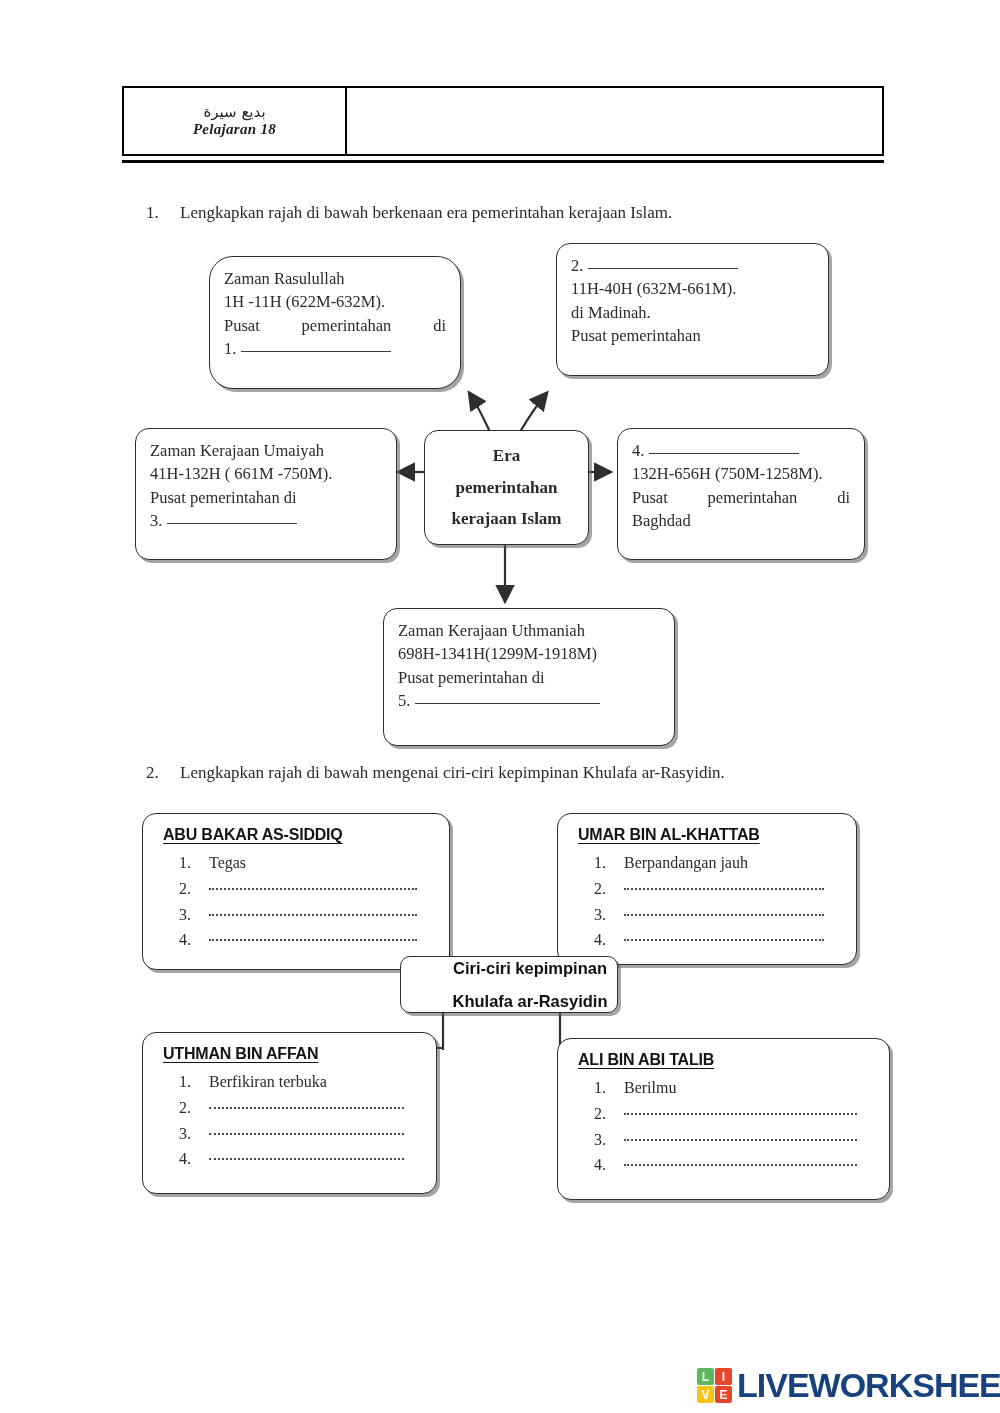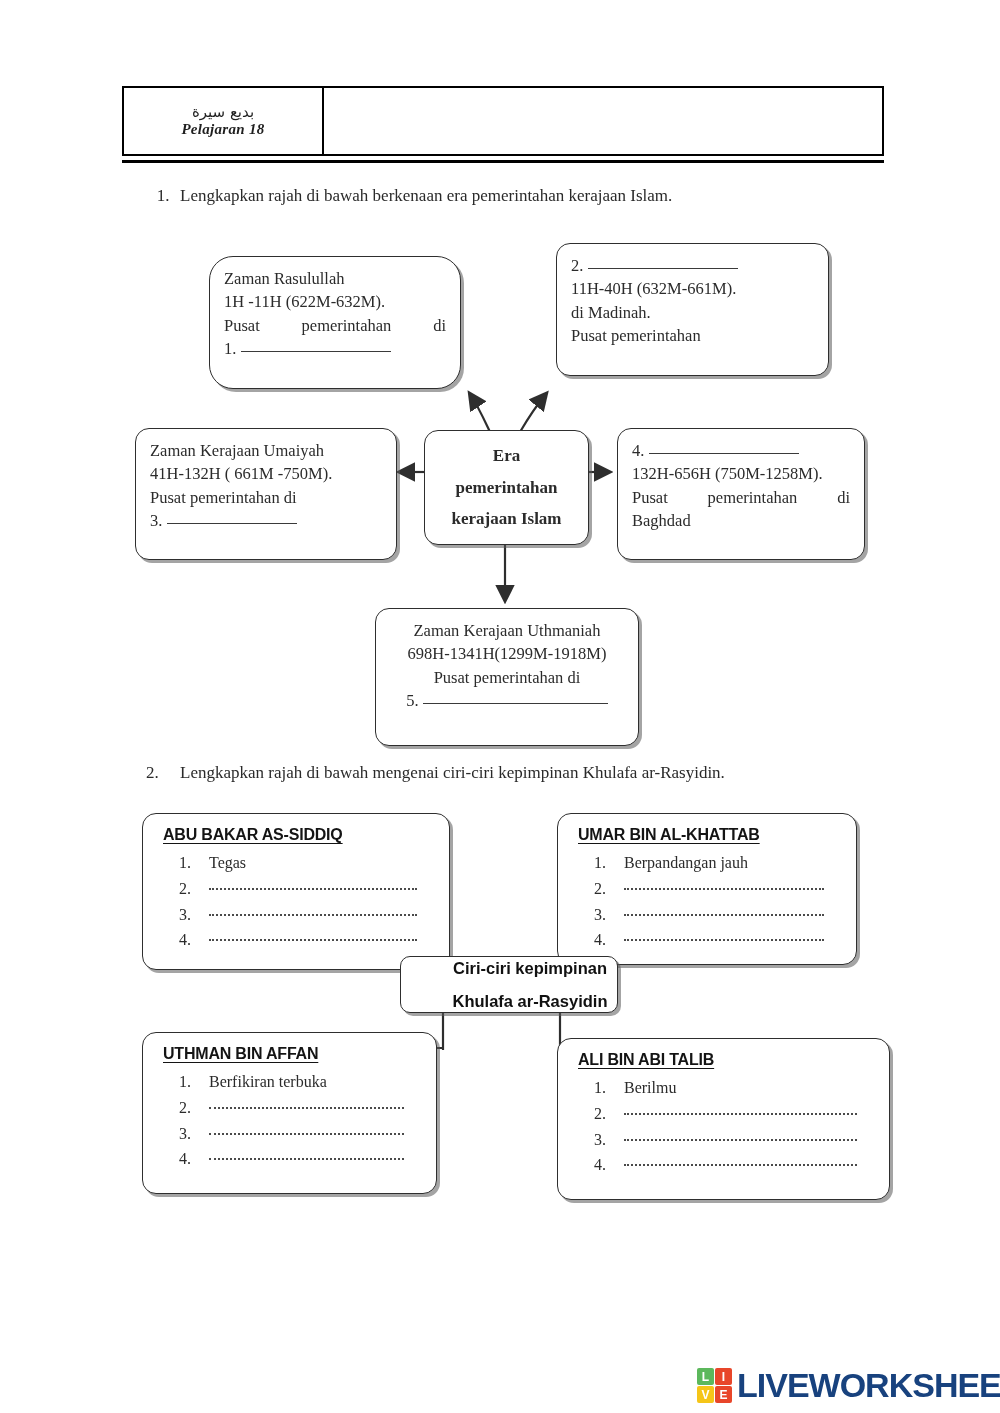--- a/index.html
+++ b/index.html
@@ -22,21 +22,21 @@
     left: 122px;
     top: 86px;
     width: 762px;
     height: 70px;
     border: 2px solid #000;
     box-sizing: border-box;
     display: flex;
     background: #fff;
   }
   .header-left {
-    width: 200px;
+    width: 223px;
     border-right: 2px solid #000;
     box-sizing: border-box;
     display: flex;
     flex-direction: column;
     align-items: center;
     justify-content: center;
     gap: 1px;
   }
   .header-arabic {
     font-family: "DejaVu Sans", sans-serif;
@@ -229,21 +229,21 @@
 <body>
 
 <div class="header-band">
   <div class="header-left">
     <div class="header-arabic">بديع سيرة</div>
     <div class="header-lesson">Pelajaran 18</div>
   </div>
 </div>
 <div class="header-rule"></div>
 
-<div class="qline" style="left:146px; top:186px;text-align:center;">
+<div class="qline" style="left:146px; top:203px;">
   <span class="qnum">1.</span><span>Lengkapkan rajah di bawah berkenaan era pemerintahan kerajaan Islam.</span>
 </div>
 
 <svg class="svg-layer" viewBox="0 0 1000 1413">
   <defs>
     <marker id="ah" markerWidth="9" markerHeight="9" refX="7" refY="4.5" orient="auto">
       <path d="M0,0 L9,4.5 L0,9 z" fill="#2e2e2e"></path>
     </marker>
   </defs>
 
@@ -306,21 +306,21 @@
 <div class="node" style="left:617px; top:428px; width:248px; height:132px;">
   <div>
     <span>4.</span>
     <span class="blank b-md"></span>
   </div>
   <div>132H-656H (750M-1258M).</div>
   <div class="justify">Pusat pemerintahan di</div>
   <div>Baghdad</div>
 </div>
 
-<div class="node" style="left:375px; top:608px; width:264px; height:138px;text-align:center;">
+<div class="node" style="left:383px; top:608px; width:292px; height:138px;">
   <div>Zaman Kerajaan Uthmaniah</div>
   <div>698H-1341H(1299M-1918M)</div>
   <div> Pusat pemerintahan di</div>
   <div>
     <span>5.</span>
     <span class="blank b-lg"></span>
   </div>
 </div>
 
 <div class="qline" style="left:146px; top:763px;">

